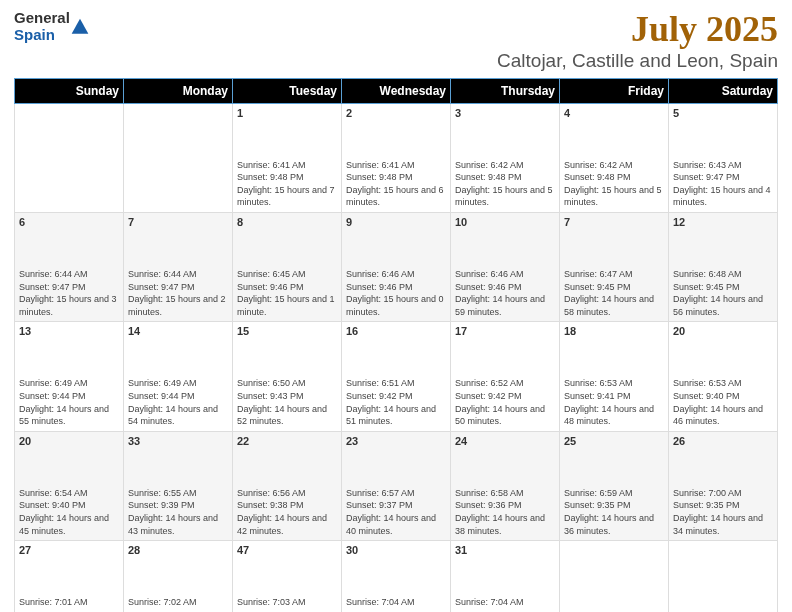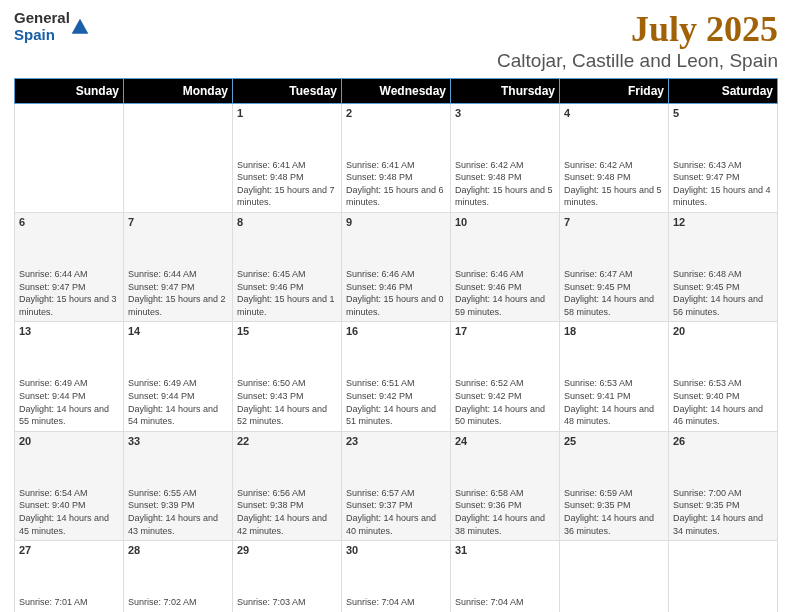--- a/index.html
+++ b/index.html
@@ -246,21 +246,21 @@
         <tr>
           <td>
             <span class="day-num">27</span>
             <div class="cell-text">Sunrise: 7:01 AM<br>Sunset: 9:34 PM<br>Daylight: 14 hours and 32 minutes.</div>
           </td>
           <td>
             <span class="day-num">28</span>
             <div class="cell-text">Sunrise: 7:02 AM<br>Sunset: 9:33 PM<br>Daylight: 14 hours and 31 minutes.</div>
           </td>
           <td>
-            <span class="day-num">29</span>
+            <span class="day-num">47</span>
             <div class="cell-text">Sunrise: 7:03 AM<br>Sunset: 9:32 PM<br>Daylight: 14 hours and 29 minutes.</div>
           </td>
           <td>
             <span class="day-num">30</span>
             <div class="cell-text">Sunrise: 7:04 AM<br>Sunset: 9:31 PM<br>Daylight: 14 hours and 27 minutes.</div>
           </td>
           <td>
             <span class="day-num">31</span>
             <div class="cell-text">Sunrise: 7:04 AM<br>Sunset: 9:30 PM<br>Daylight: 14 hours and 25 minutes.</div>
           </td>

